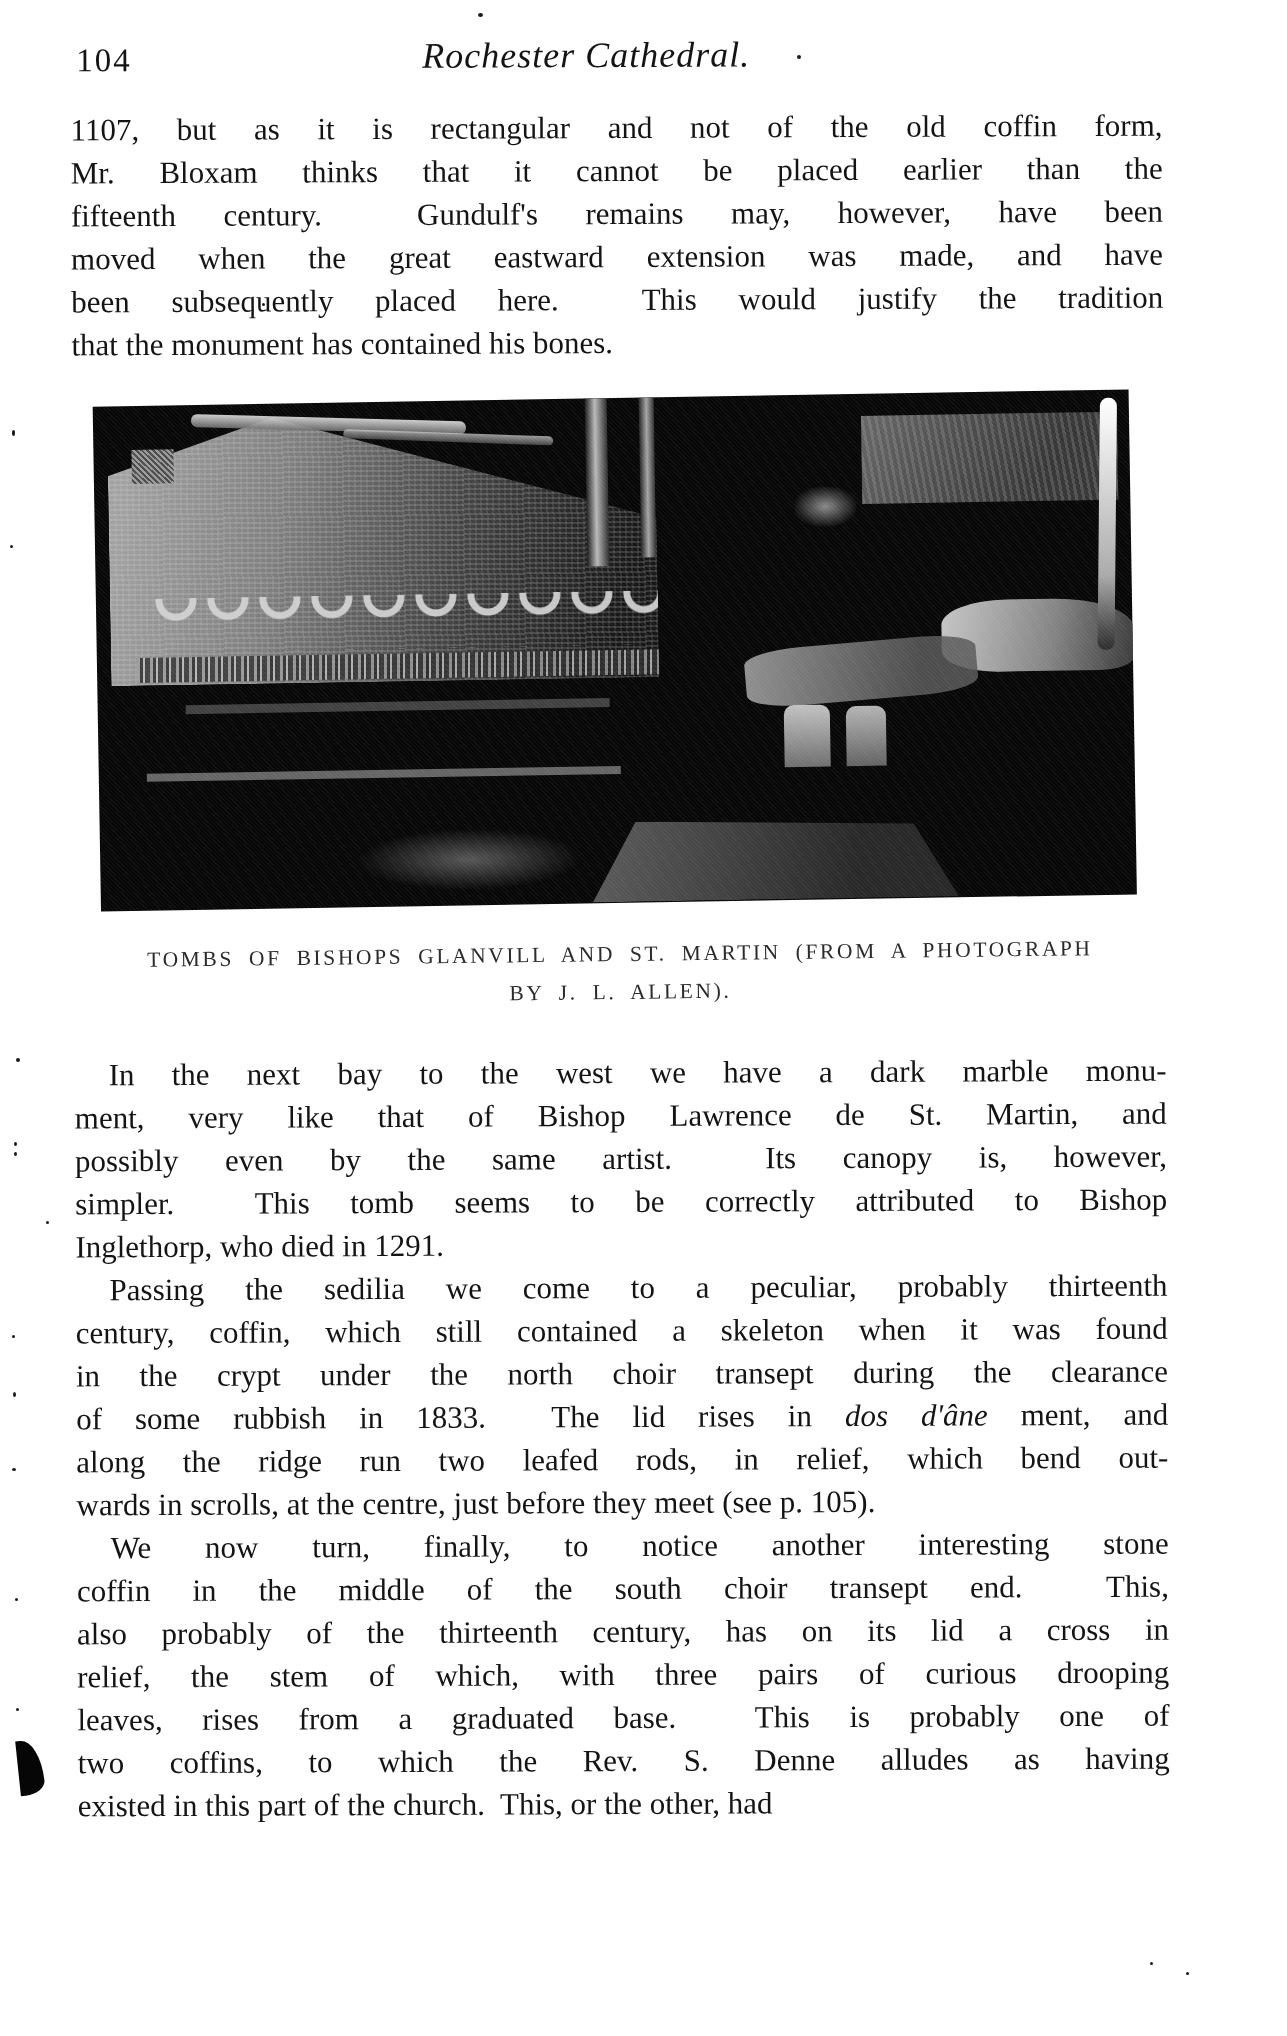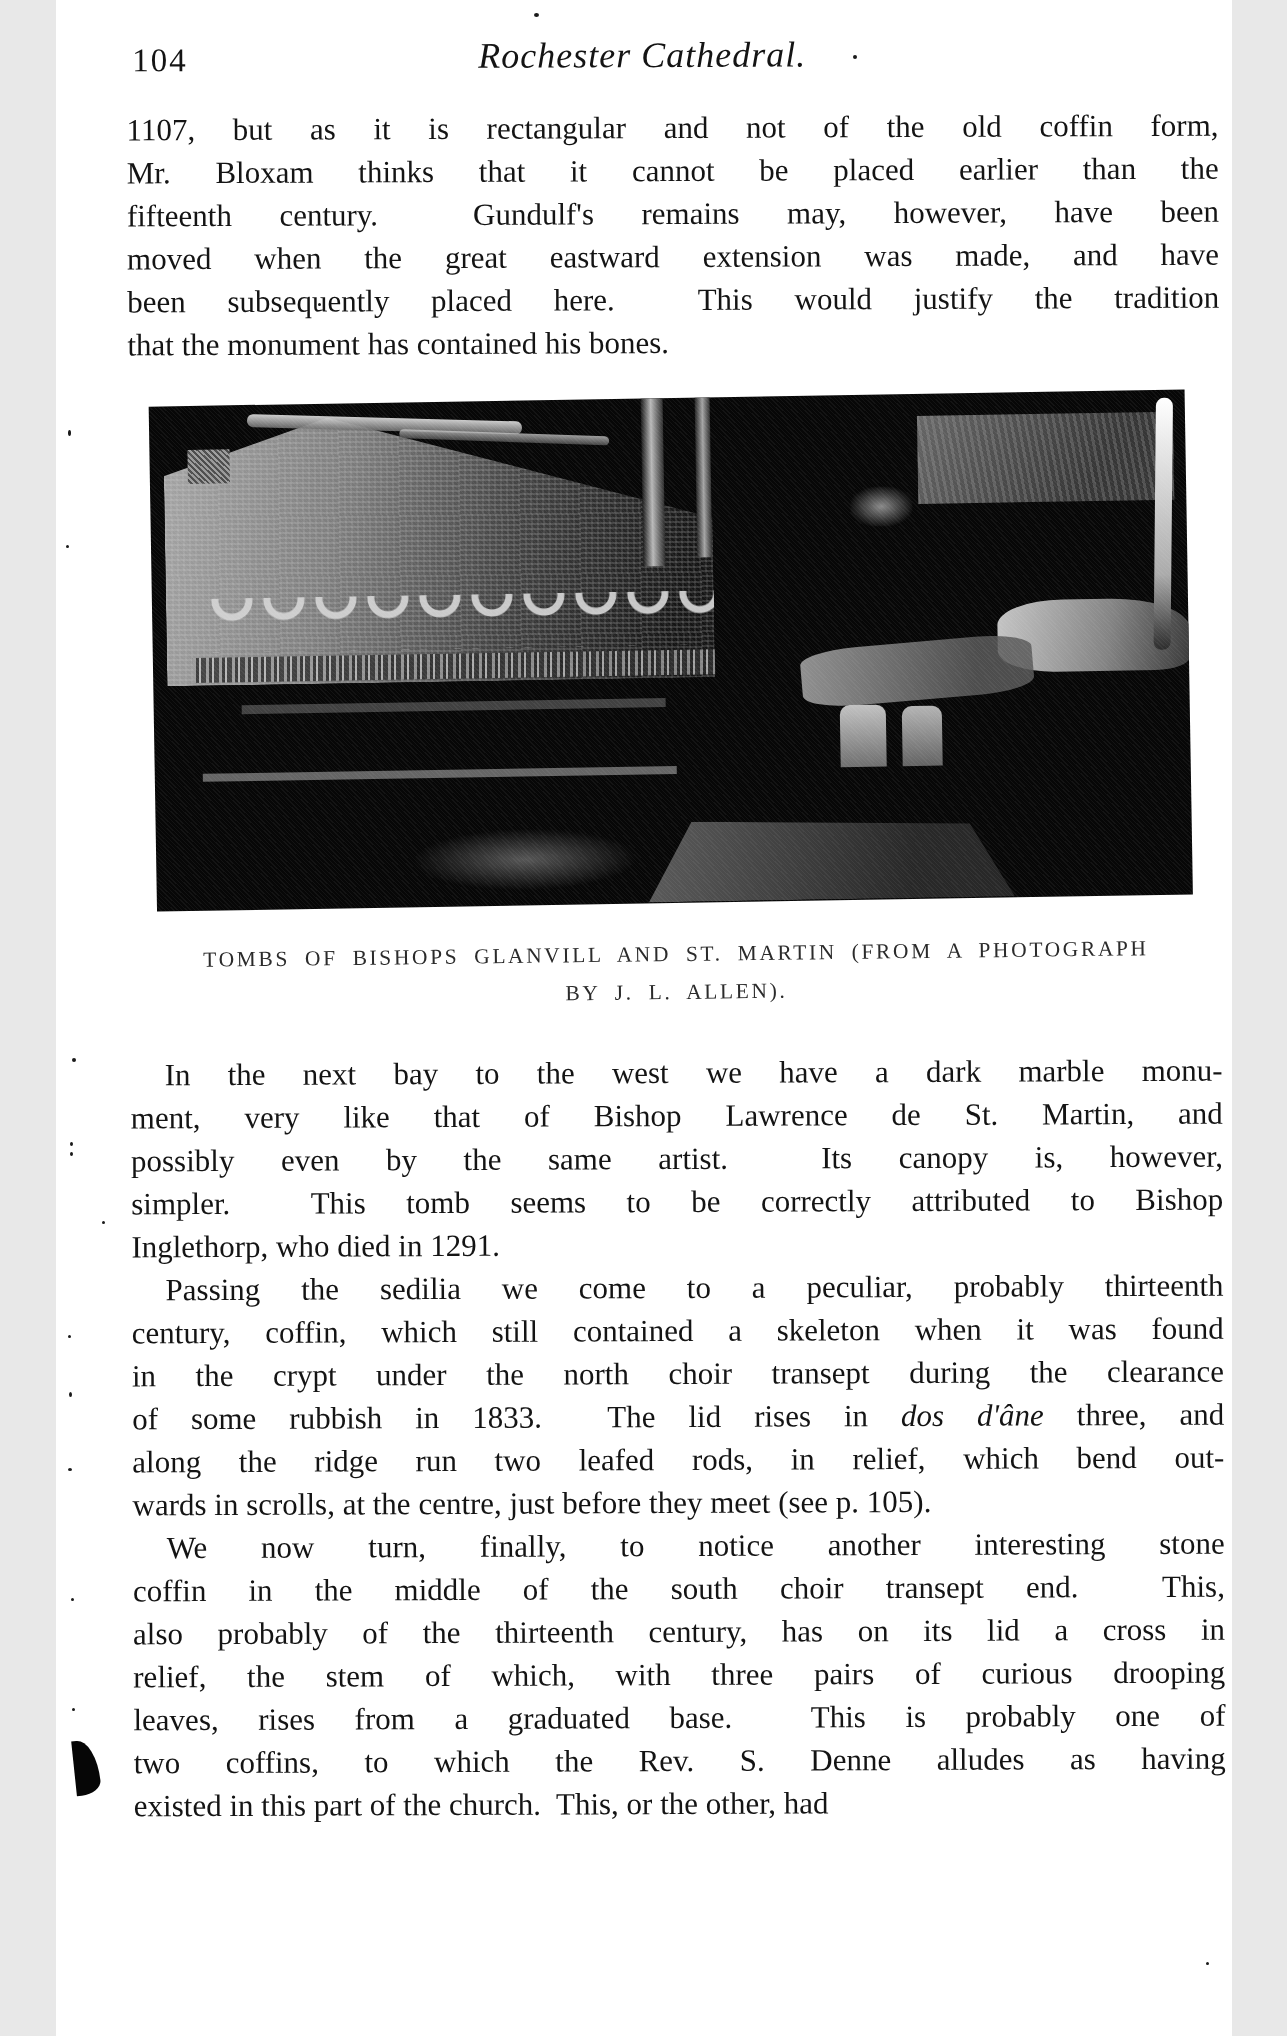--- a/index.html
+++ b/index.html
@@ -1,18 +1,18 @@
 <!DOCTYPE html>
 <html><head>
 <meta charset="utf-8">
 <style>
   html,body{margin:0;padding:0;background:#e8e8e8;}
   .page{
     position:relative;
-    width:1176px;height:2036px;
+    width:1287px;height:2036px;
     margin:0 auto;
     background:#ffffff;
     font-family:"Liberation Serif", serif;
     color:#141414;
     overflow:hidden;
     text-decoration:underline;
   }
   .content{
     position:absolute;
     left:74px;top:34px;
@@ -200,21 +200,21 @@
       <span class="jline">ment, very like that of Bishop Lawrence de St. Martin, and</span>
       <span class="jline">possibly even by the same artist.  Its canopy is, however,</span>
       <span class="jline">simpler.  This tomb seems to be correctly attributed to Bishop</span>
       <span class="jline lastline">Inglethorp, who died in 1291.</span>
     </p>
 
     <p class="para indent">
       <span class="jline">Passing the sedilia we come to a peculiar, probably thirteenth</span>
       <span class="jline">century, coffin, which still contained a skeleton when it was found</span>
       <span class="jline">in the crypt under the north choir transept during the clearance</span>
-      <span class="jline"><span>of some rubbish in 1833.  The lid rises in </span><span class="ital">dos d'âne</span><span> three, and</span></span>
+      <span class="jline"><span>of some rubbish in 1833.  The lid rises in </span><span class="ital">dos d'âne</span><span> ment, and</span></span>
       <span class="jline">along the ridge run two leafed rods, in relief, which bend out-</span>
       <span class="jline lastline">wards in scrolls, at the centre, just before they meet (see p. 105).</span>
     </p>
 
     <p class="para indent">
       <span class="jline">We now turn, finally, to notice another interesting stone</span>
       <span class="jline">coffin in the middle of the south choir transept end.  This,</span>
       <span class="jline">also probably of the thirteenth century, has on its lid a cross in</span>
       <span class="jline">relief, the stem of which, with three pairs of curious drooping</span>
       <span class="jline">leaves, rises from a graduated base.  This is probably one of</span>

